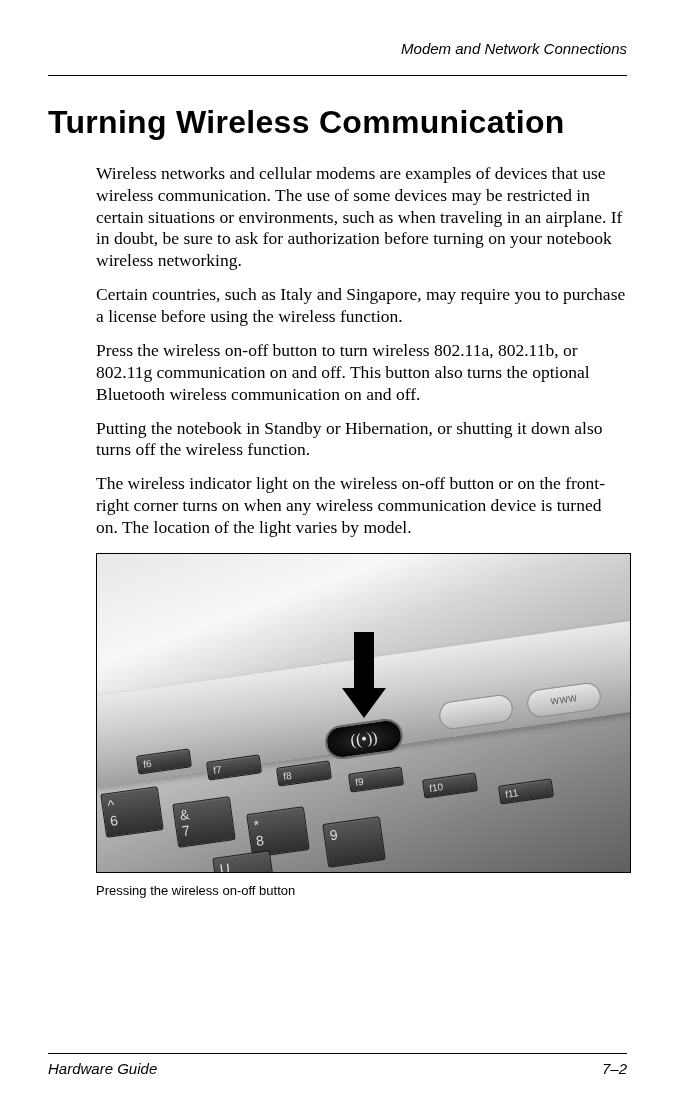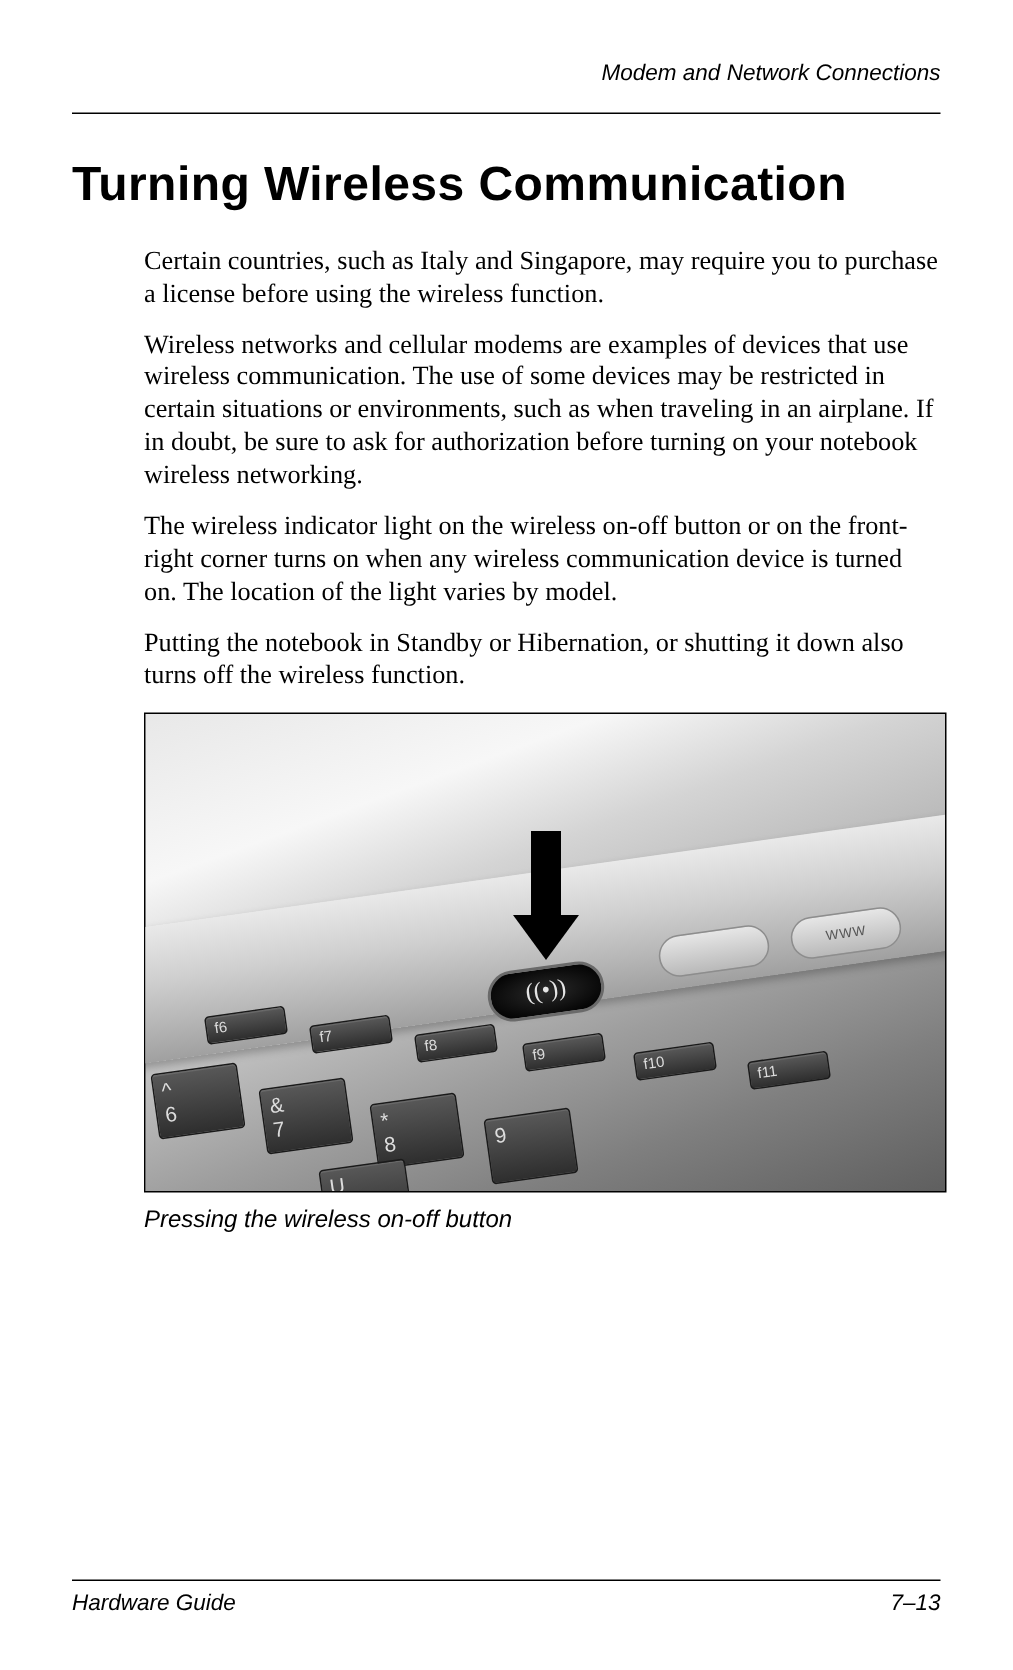--- a/index.html
+++ b/index.html
@@ -124,22 +124,21 @@
       border-radius: 3px;
       color: #ddd;
       font-size: 10px;
       font-family: Arial, sans-serif;
       padding: 3px 5px;
       transform: rotate(-8deg);
       box-shadow: inset 0 1px 0 rgba(255,255,255,0.1);
     }
     .caption {
       font-family: 'Trebuchet MS', Arial, sans-serif;
-      font-style: italic;
-      font-size: 16px;
+      font-size: 13px;
       margin-top: 6px;
     }
     .footer {
       position: absolute;
       left: 48px;
       right: 48px;
       bottom: 36px;
     }
     .bottom-rule {
       border: none;
@@ -161,24 +160,25 @@
 <div class="header-area">
   <span>Modem and Network Connections</span>
 </div>
 <hr class="top-rule">
 
 <h1 class="section-heading">
   <span>Turning Wireless Communication</span><br>
 </h1>
 
 <div class="body-content">
+  <p>Wireless networks and cellular modems are examples of devices that use wireless communication. The use of some devices may be restricted in certain situations or environments, such as when traveling in an airplane. If in doubt, be sure to ask for authorization before turning on your notebook wireless networking.</p>
   <p>Certain countries, such as Italy and Singapore, may require you to purchase a license before using the wireless function.</p>
-  <p>Wireless networks and cellular modems are examples of devices that use wireless communication. The use of some devices may be restricted in certain situations or environments, such as when traveling in an airplane. If in doubt, be sure to ask for authorization before turning on your notebook wireless networking.</p>
+  <p>Press the wireless on-off button to turn wireless 802.11a, 802.11b, or 802.11g communication on and off. This button also turns the optional Bluetooth wireless communication on and off.</p>
+  <p>Putting the notebook in Standby or Hibernation, or shutting it down also turns off the wireless function.</p>
   <p>The wireless indicator light on the wireless on-off button or on the front-right corner turns on when any wireless communication device is turned on. The location of the light varies by model.</p>
-  <p>Putting the notebook in Standby or Hibernation, or shutting it down also turns off the wireless function.</p>
 
   <div class="figure-box">
     <div class="laptop-strip"></div>
 
     <div class="pill-btn pill-left"></div>
     <div class="pill-btn pill-right">WWW</div>
 
     <div class="arrow-shaft"></div>
     <div class="arrow-head"></div>
 
@@ -207,15 +207,15 @@
     <div class="key" style="left:118px; top:300px; width:58px; height:44px; font-size:14px;">U</div>
   </div>
 
   <div class="caption">Pressing the wireless on-off button</div>
 </div>
 
 <div class="footer">
   <hr class="bottom-rule">
   <div class="footer-row">
     <span>Hardware Guide</span>
-    <span>7–13</span>
+    <span>7–2</span>
   </div>
 </div>
 
 </body></html>

